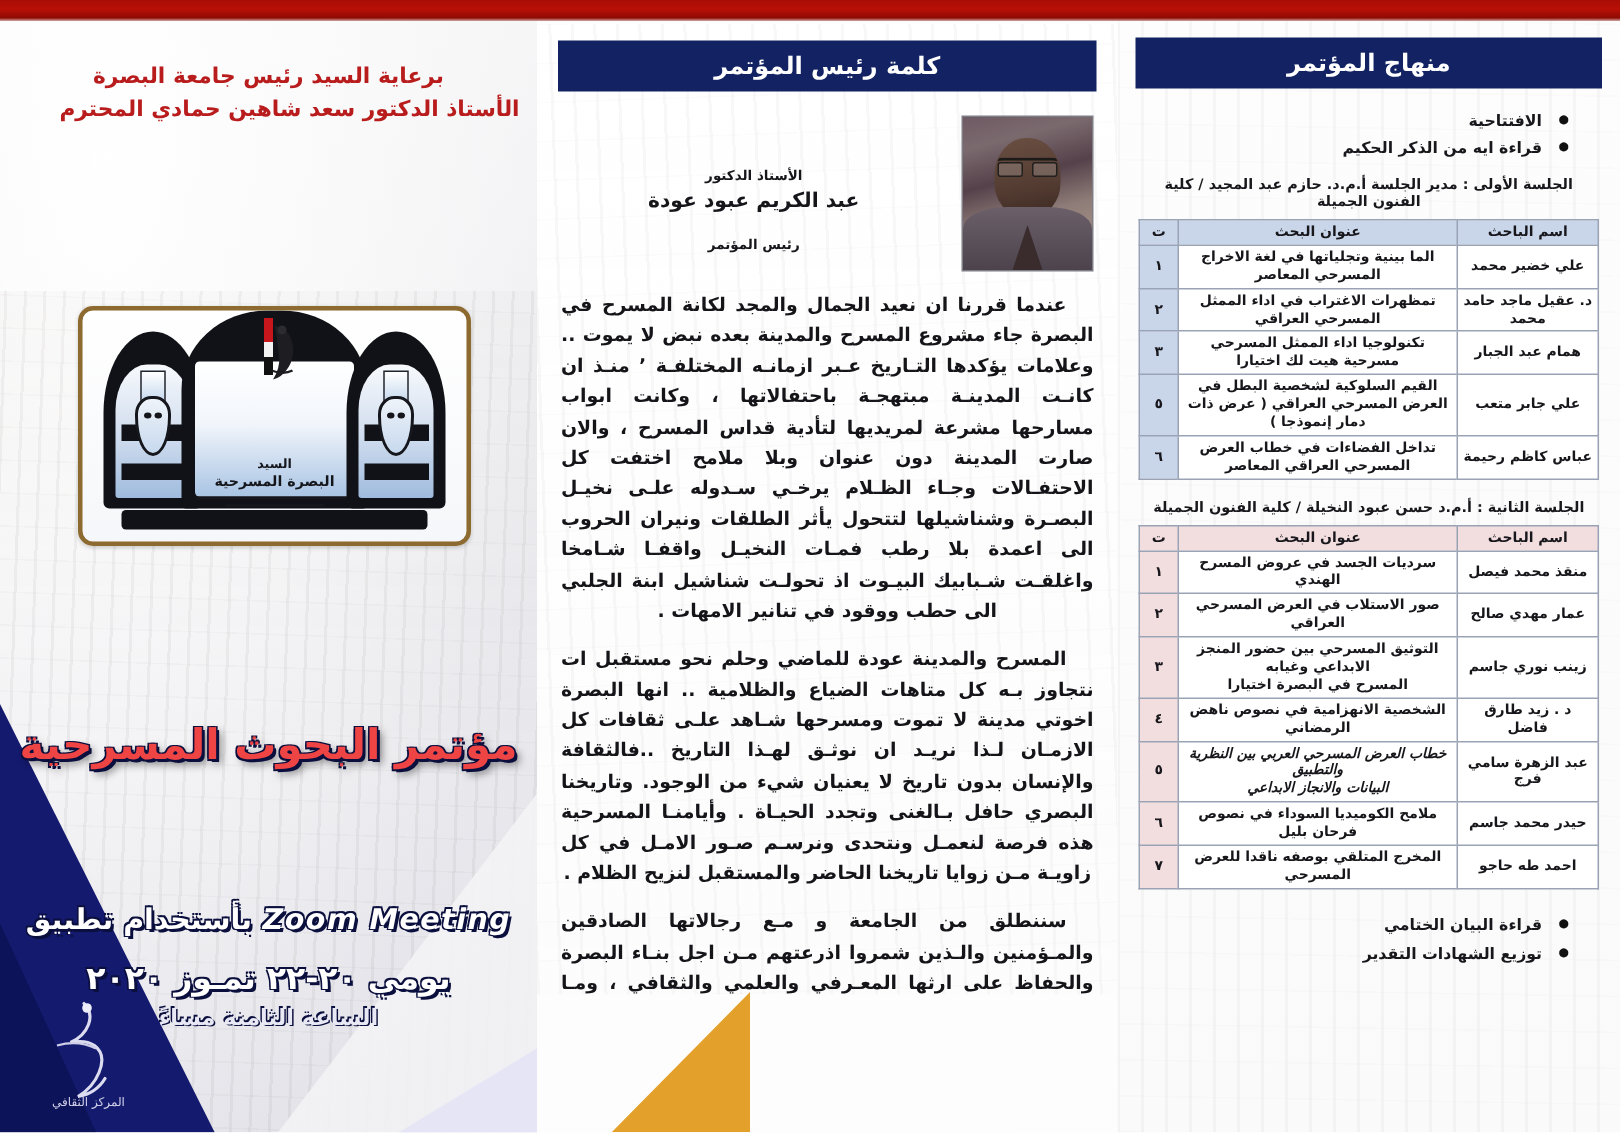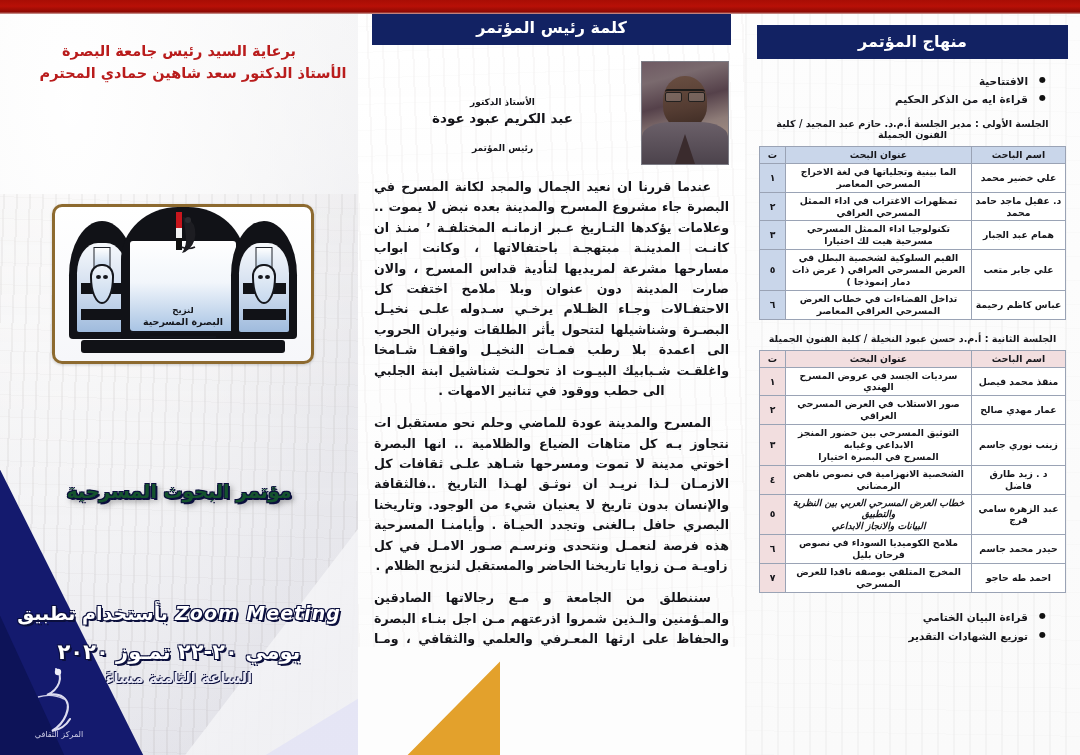--- a/index.html
+++ b/index.html
@@ -146,21 +146,21 @@
   .logo-rule.r1{ width:104px; } .logo-rule.r2{ width:66px; }
   .logo-t3{ font-size:10px; font-weight:bold; margin-top:2px; }
   .logo-base{
     position:absolute; left:26px; right:26px; bottom:8px; height:13px;
     background:#111217; border-radius:3px;
   }
 
   .main-title{
     position:absolute; top:466px; left:0; width:358px; text-align:center;
     z-index:30;
-    font-size:19px; font-weight:bold; color:#14532d;
+    font-size:28px; font-weight:bold; color:#ef4444;
     text-shadow:2px 2px 0 #0b0f3d, -1px -1px 0 #0b0f3d, 1px -1px 0 #0b0f3d, -1px 1px 0 #0b0f3d, 3px 3px 6px rgba(0,0,0,.5);
     letter-spacing:1px;
   }
   .zoom-line{
     position:absolute; top:588px; left:0; width:358px; text-align:center; z-index:30;
     font-size:19px; font-weight:bold; color:#ffffff;
     text-shadow:2px 2px 0 #0b0f3d, -1px -1px 0 #0b0f3d, 1px -1px 0 #0b0f3d, -1px 1px 0 #0b0f3d;
     letter-spacing:.5px;
   }
   .zoom-line .lat{ font-style:italic; letter-spacing:1px; }
@@ -174,21 +174,21 @@
     position:absolute; top:655px; left:0; width:358px; text-align:center; z-index:30;
     font-size:15px; font-weight:bold; color:#e9e9f5;
     text-shadow:1px 1px 0 #0b0f3d, -1px -1px 0 #0b0f3d;
   }
   .corner-logo{
     position:absolute; left:26px; bottom:12px; width:66px; height:80px; z-index:32;
   }
 
   
   .mid-panel{
-    position:absolute; top:0; left:358px; width:387px; height:647px;
+    position:absolute; top:16px; left:358px; width:387px; height:647px;
     background:
       linear-gradient(180deg, rgba(255,255,255,.97), rgba(252,252,252,.93));
     z-index:10; overflow:hidden;
   }
   .mid-texture{
     position:absolute; inset:0; opacity:.16;
     background:
       repeating-linear-gradient(88deg, rgba(130,120,118,.30) 0 2px, rgba(255,255,255,0) 2px 15px),
       repeating-linear-gradient(178deg, rgba(150,142,138,.18) 0 1px, rgba(255,255,255,0) 1px 26px);
     mix-blend-mode:multiply;
@@ -366,21 +366,21 @@
             <div class="chip"></div>
             <div class="bar b1"></div>
             <div class="mask"></div>
             <div class="bar b2"></div>
           </div>
         </div>
 
         <div class="arch center">
           <div class="arch-inner">
             <div class="logo-center-text">
-              <div class="logo-t1">لنزيح</div>
+              <div class="logo-t1">السيد</div>
               <div class="logo-t2">البصرة المسرحية</div>
               <div class="logo-rule r1"></div>
               <div class="logo-rule r2"></div>
               <div class="logo-t3">اون لاين</div>
             </div>
           </div>
         </div>
 
         <div class="arch right">
           <div class="arch-inner">

